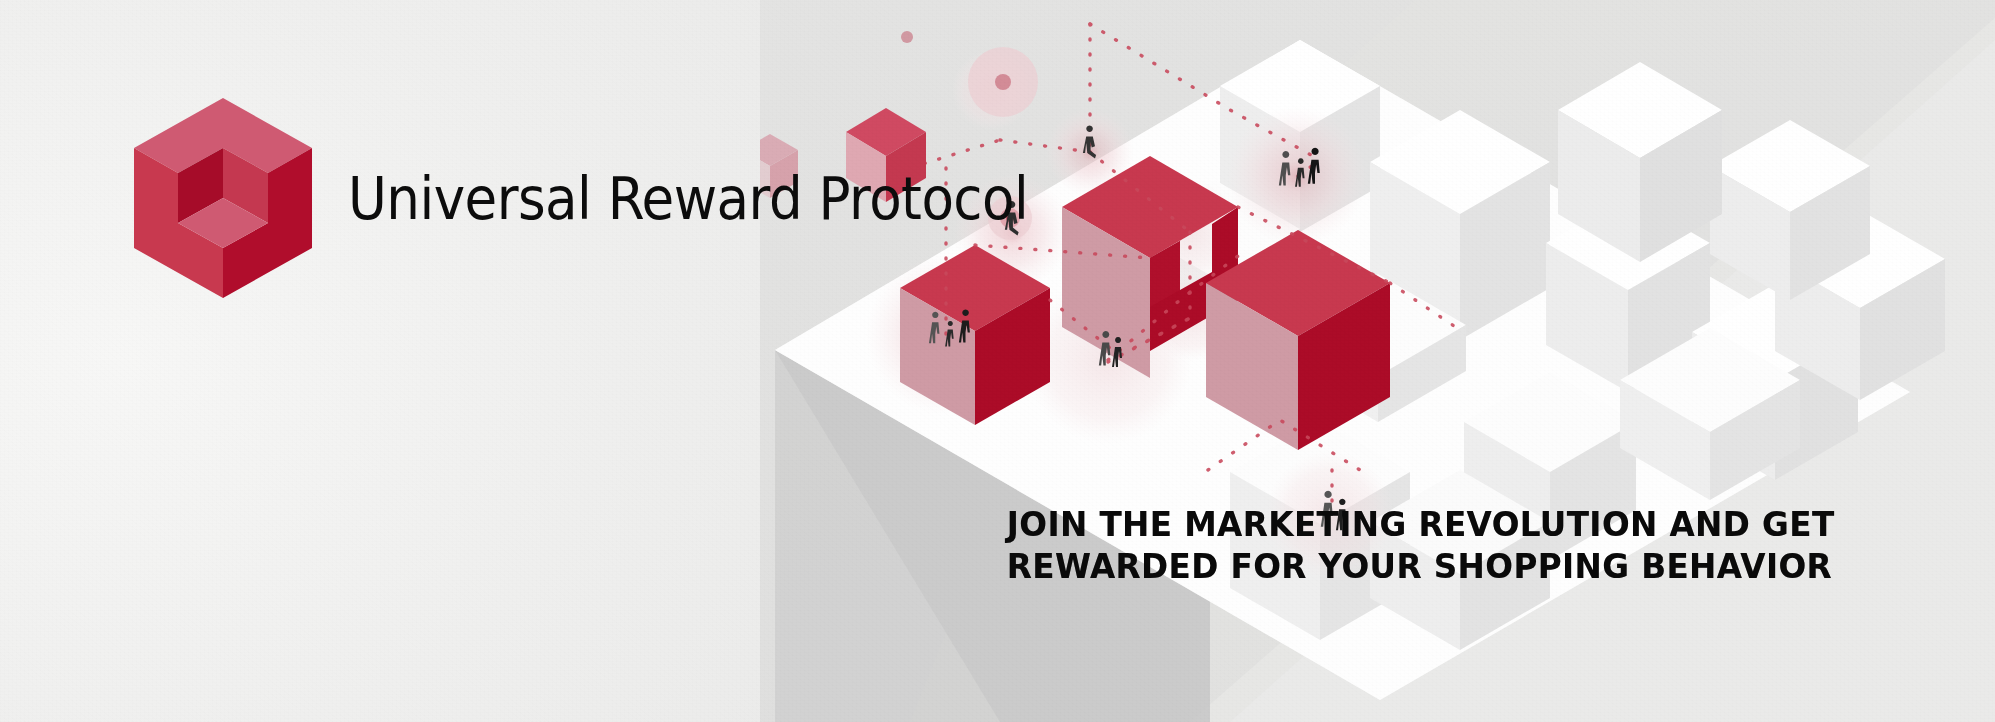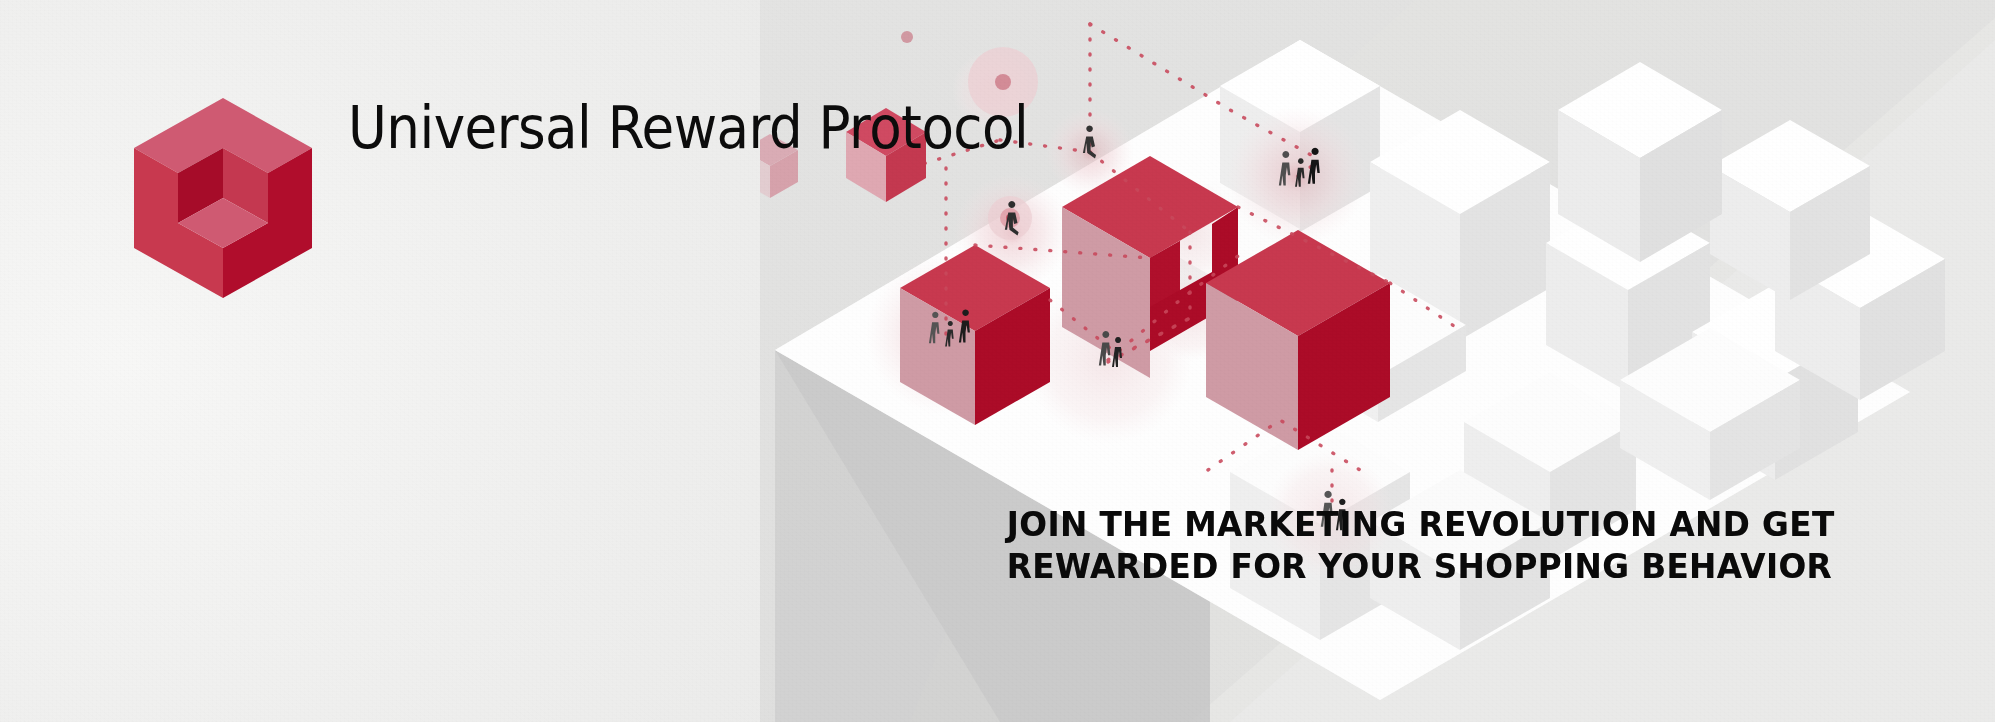--- a/index.html
+++ b/index.html
@@ -17,21 +17,21 @@
   }
   
   #noise{
     position:absolute;inset:0;pointer-events:none;opacity:.5;
     background-image:
       repeating-linear-gradient(0deg, rgba(0,0,0,.012) 0 1px, rgba(255,255,255,0) 1px 3px),
       repeating-linear-gradient(90deg, rgba(0,0,0,.010) 0 1px, rgba(255,255,255,0) 1px 4px),
       repeating-linear-gradient(37deg, rgba(0,0,0,.008) 0 1px, rgba(255,255,255,0) 1px 5px);
   }
   
-  #brand{position:absolute;left:122px;top:98px;display:flex;align-items:flex-start;padding-left:12px;}
+  #brand{position:absolute;left:122px;top:98px;display:flex;align-items:center;padding-left:12px;}
   #logo-mark{width:178px;height:200px;display:block;}
   #wordmark{
     margin-left:36px;
     font-family:"DejaVu Sans","Liberation Sans",sans-serif;
     font-size:59px;line-height:1;font-weight:400;color:#0c0c0c;
     letter-spacing:-.6px;
     transform:scaleX(.90);transform-origin:left center;
     white-space:nowrap;
   }
   

